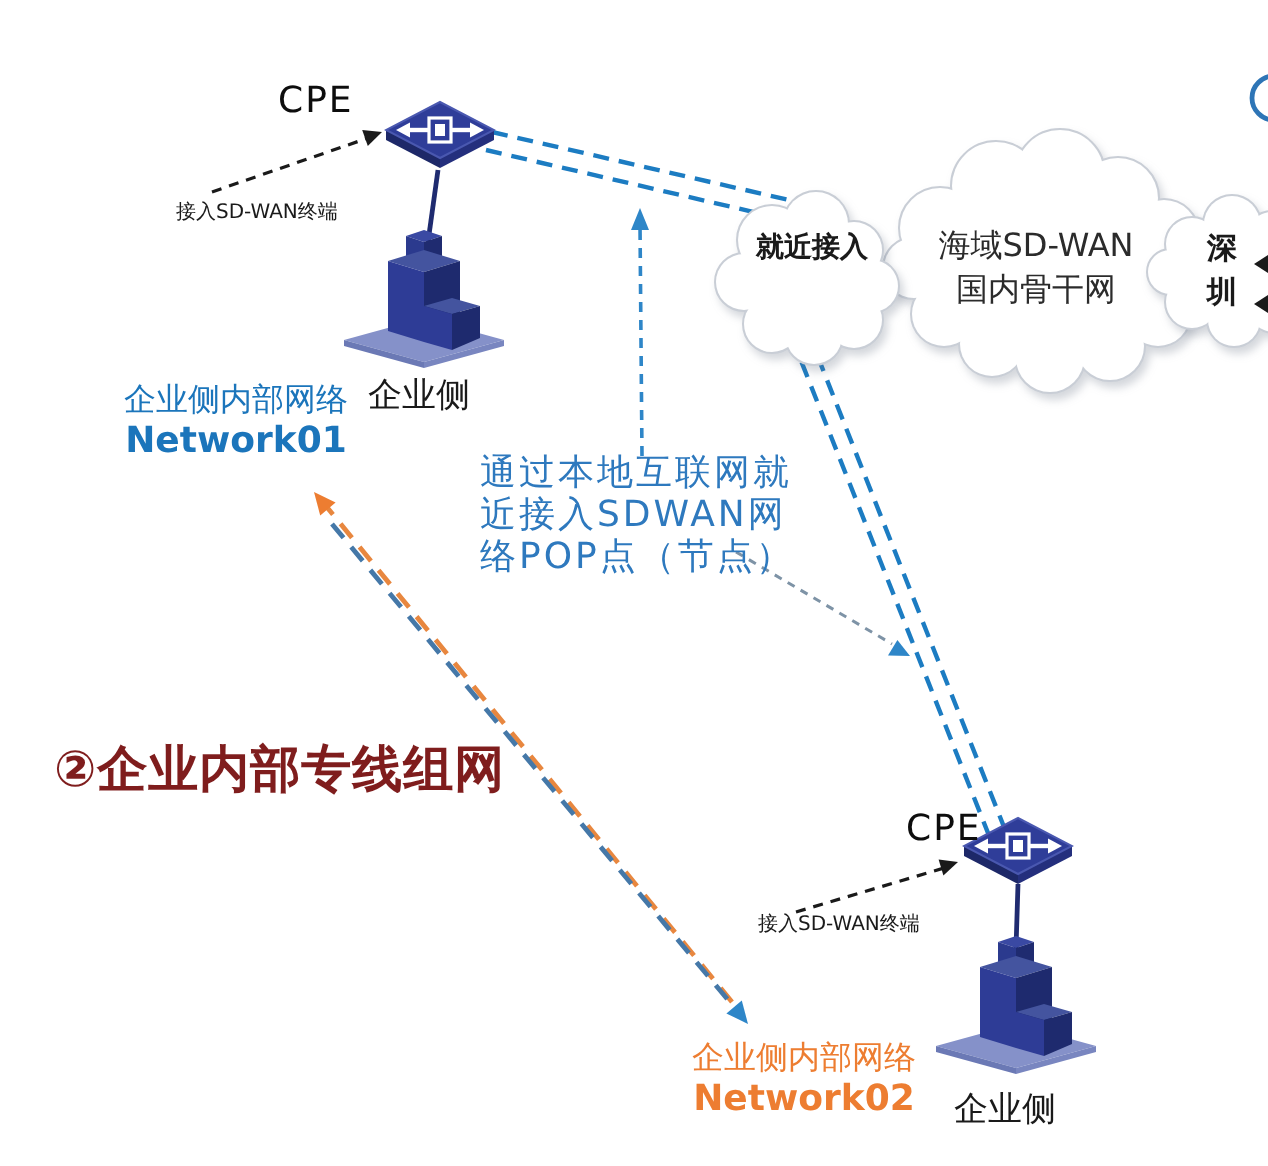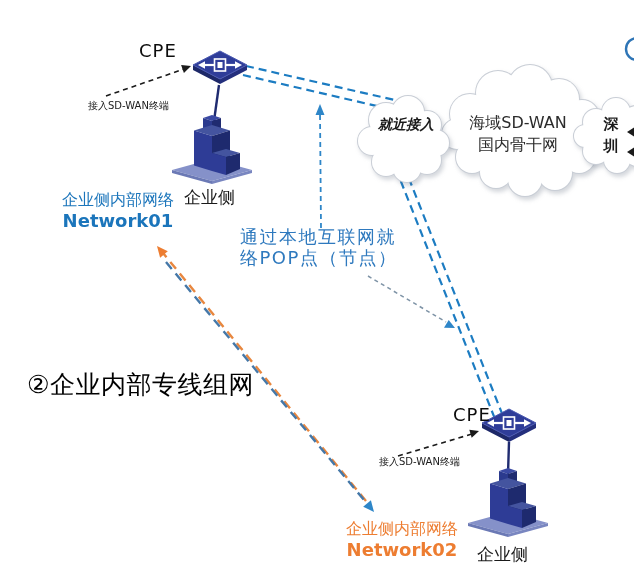--- a/index.html
+++ b/index.html
@@ -26,27 +26,27 @@
   .t { position:absolute; white-space:nowrap; color:#1a1a1a; }
   .cpe-label { font-size:18px; letter-spacing:1px; color:#0d0d0d; }
   .note { font-size:10px; }
   .ent-label { font-size:17px; }
   .net-block { position:absolute; width:116px; text-align:center;
                font-size:16px; line-height:21px; }
   .net-block .net-name { font-weight:bold; font-size:18px; }
   .blue-net { color:#1B75BB; }
   .orange-net { color:#ED7D31; }
   .cloud-text { position:absolute; text-align:center; color:#1a1a1a; }
-  .pop-text { width:90px; font-size:14px; font-weight:bold; line-height:17px;font-style:italic; }
+  .pop-text { width:90px; font-size:14px; font-weight:bold; line-height:17px; }
   .backbone-text { width:138px; font-size:16px; line-height:22px; color:#2b2b2b; }
   .city-text { width:24px; font-size:15px; font-weight:bold; line-height:22px; }
   .internet-note { position:absolute; font-size:18px; line-height:21px;
                    letter-spacing:1.5px; color:#2E79BE; }
-  .heading { position:absolute; font-size:25px; font-weight:normal;
-             color:#000000; letter-spacing:0.5px;text-align:center; }
+  .heading { position:absolute; font-size:25px; font-weight:bold;
+             color:#7f1d1d; letter-spacing:0.5px;text-align:center; }
 </style>
 </head>
 <body>
 
 <div class="canvas">
 
   <svg class="overlay" width="634" height="583" viewBox="0 0 634 583">
     <defs>
 
       <symbol id="sym-router" viewBox="0 0 56 40" width="56" height="40">
@@ -197,20 +197,21 @@
     <div>国内骨干网</div>
   </div>
 
   <div class="cloud-text city-text" style="left:599px;top:113px">
     <div>深</div>
     <div>圳</div>
   </div>
 
   <div class="internet-note" style="left:240px;top:226px">
     <div>通过本地互联网就</div>
+    <div>近接入SDWAN网</div>
     <div>络POP点（节点）</div>
   </div>
 
   <div class="heading" style="left:27px;top:368px">②企业内部专线组网</div>
 
   <div class="t cpe-label" style="left:453px;top:404px">CPE</div>
   <div class="t note" style="left:379px;top:455px">接入SD-WAN终端</div>
   <div class="t ent-label" style="left:477px;top:543px">企业侧</div>
 
   <div class="net-block orange-net" style="left:344px;top:518px">

